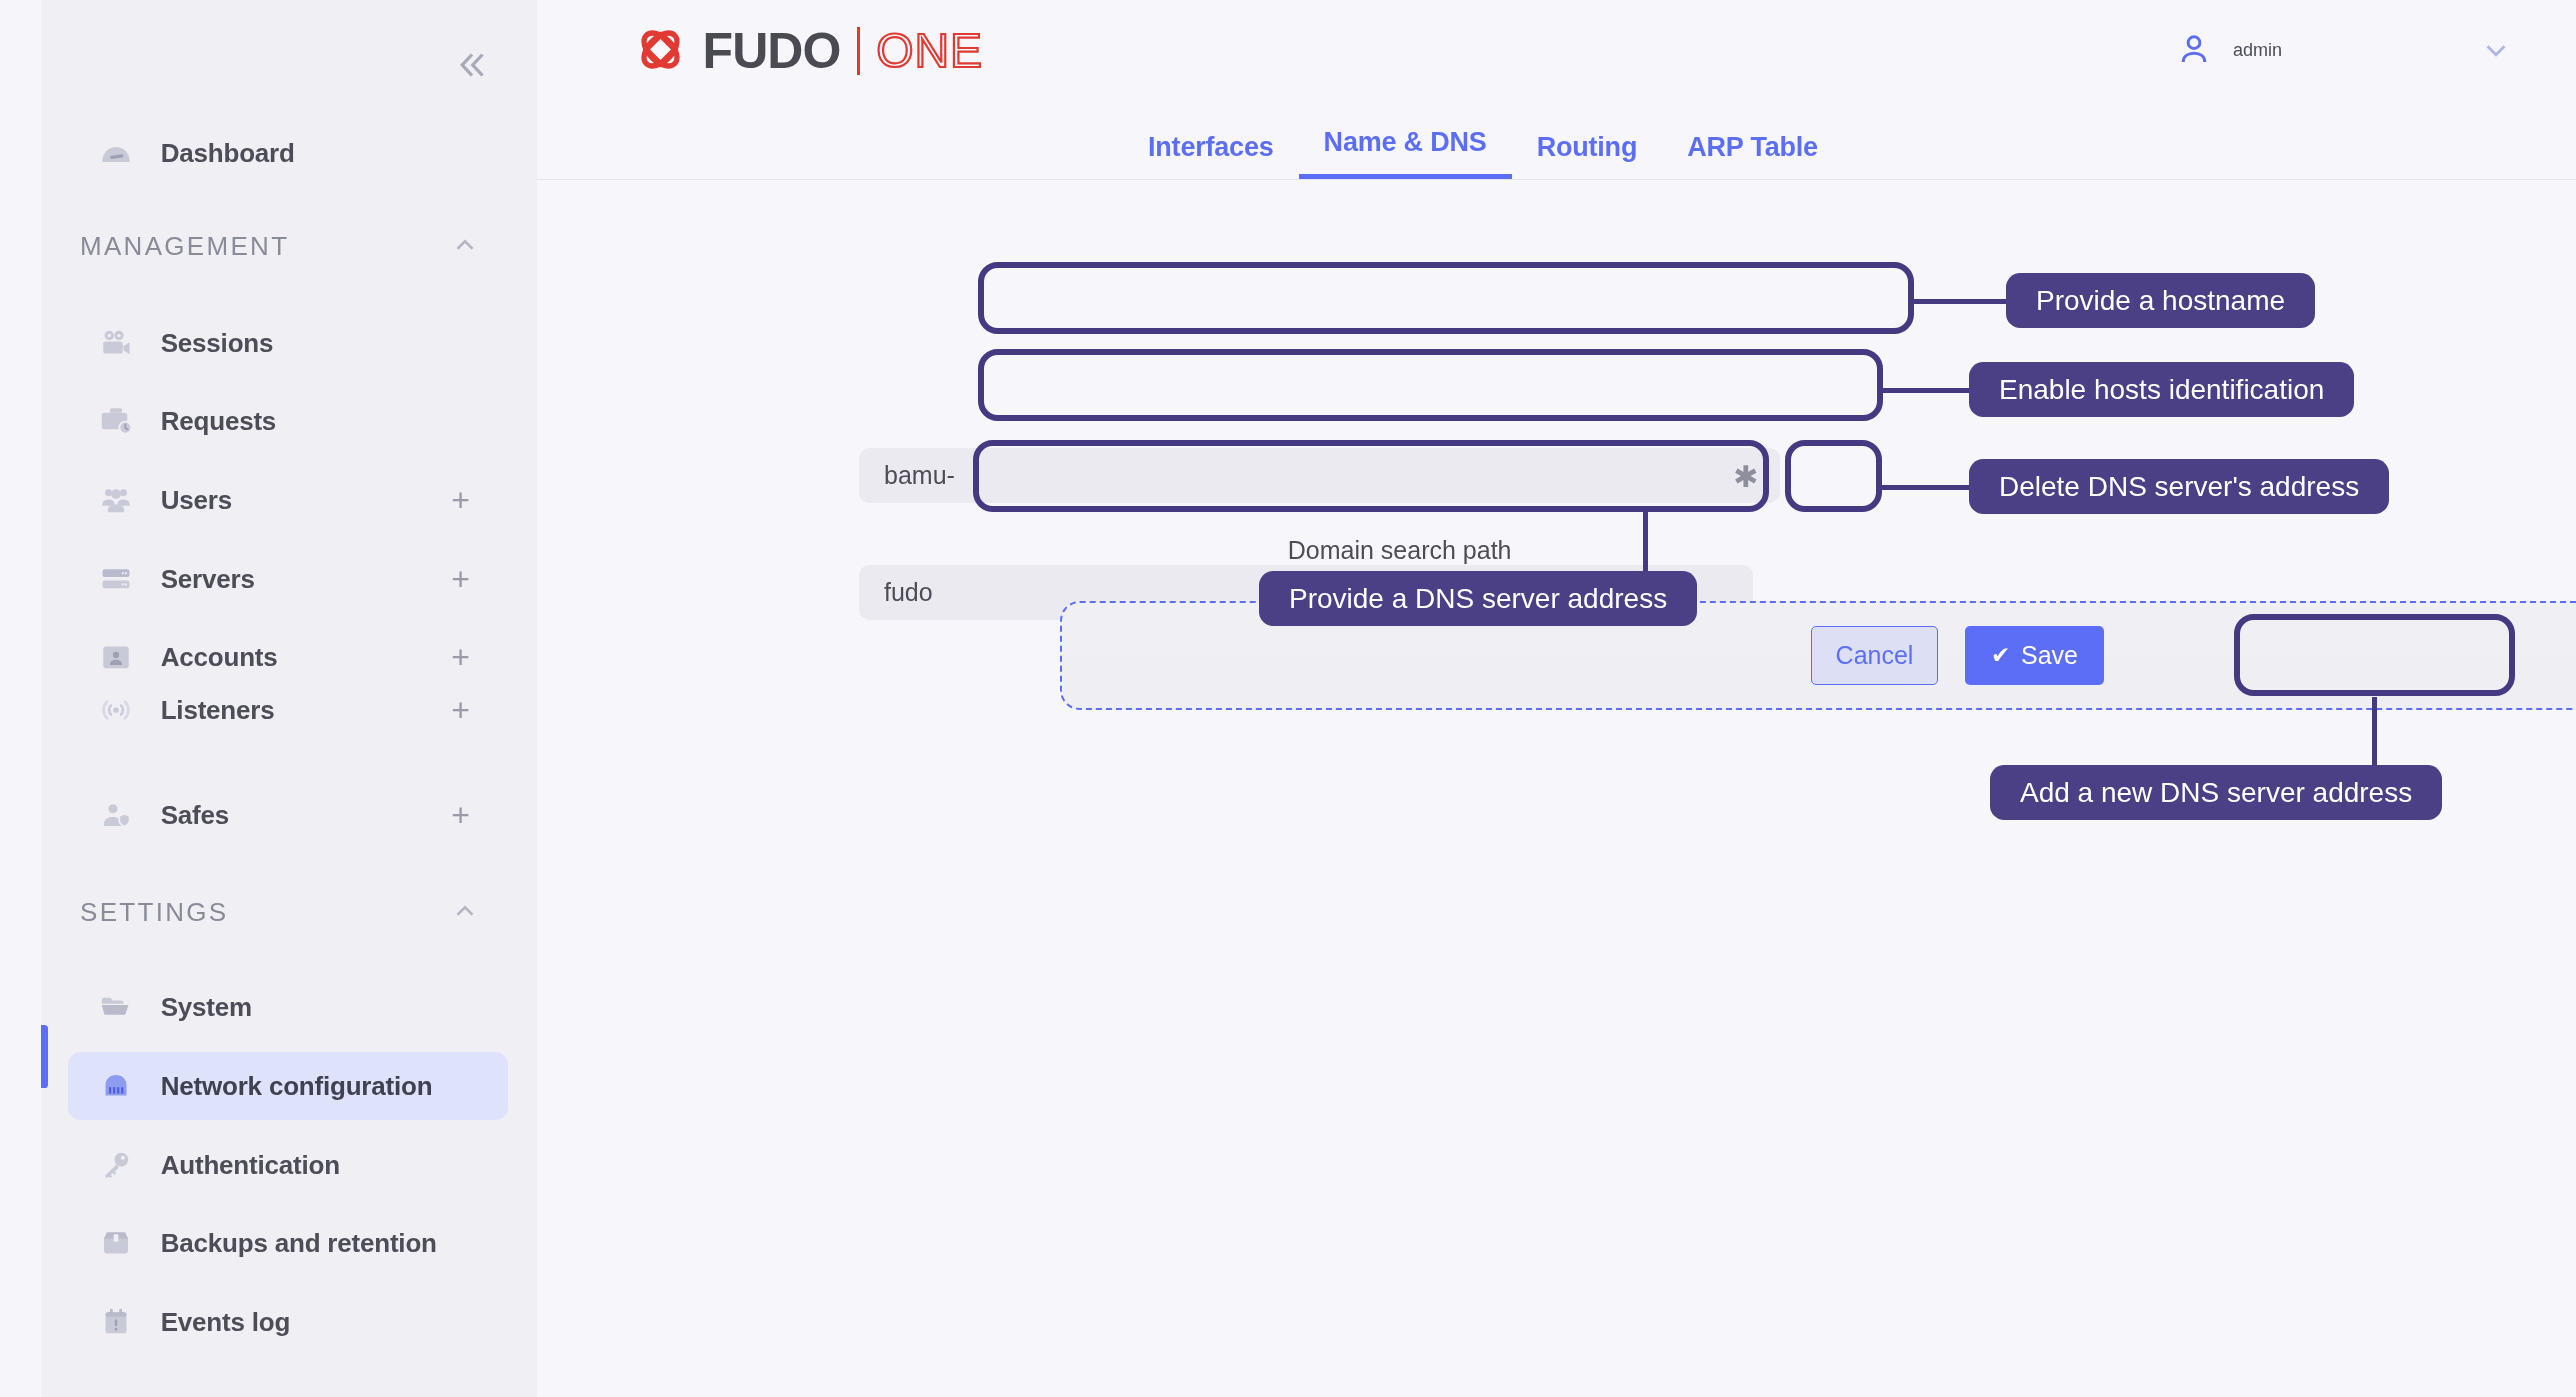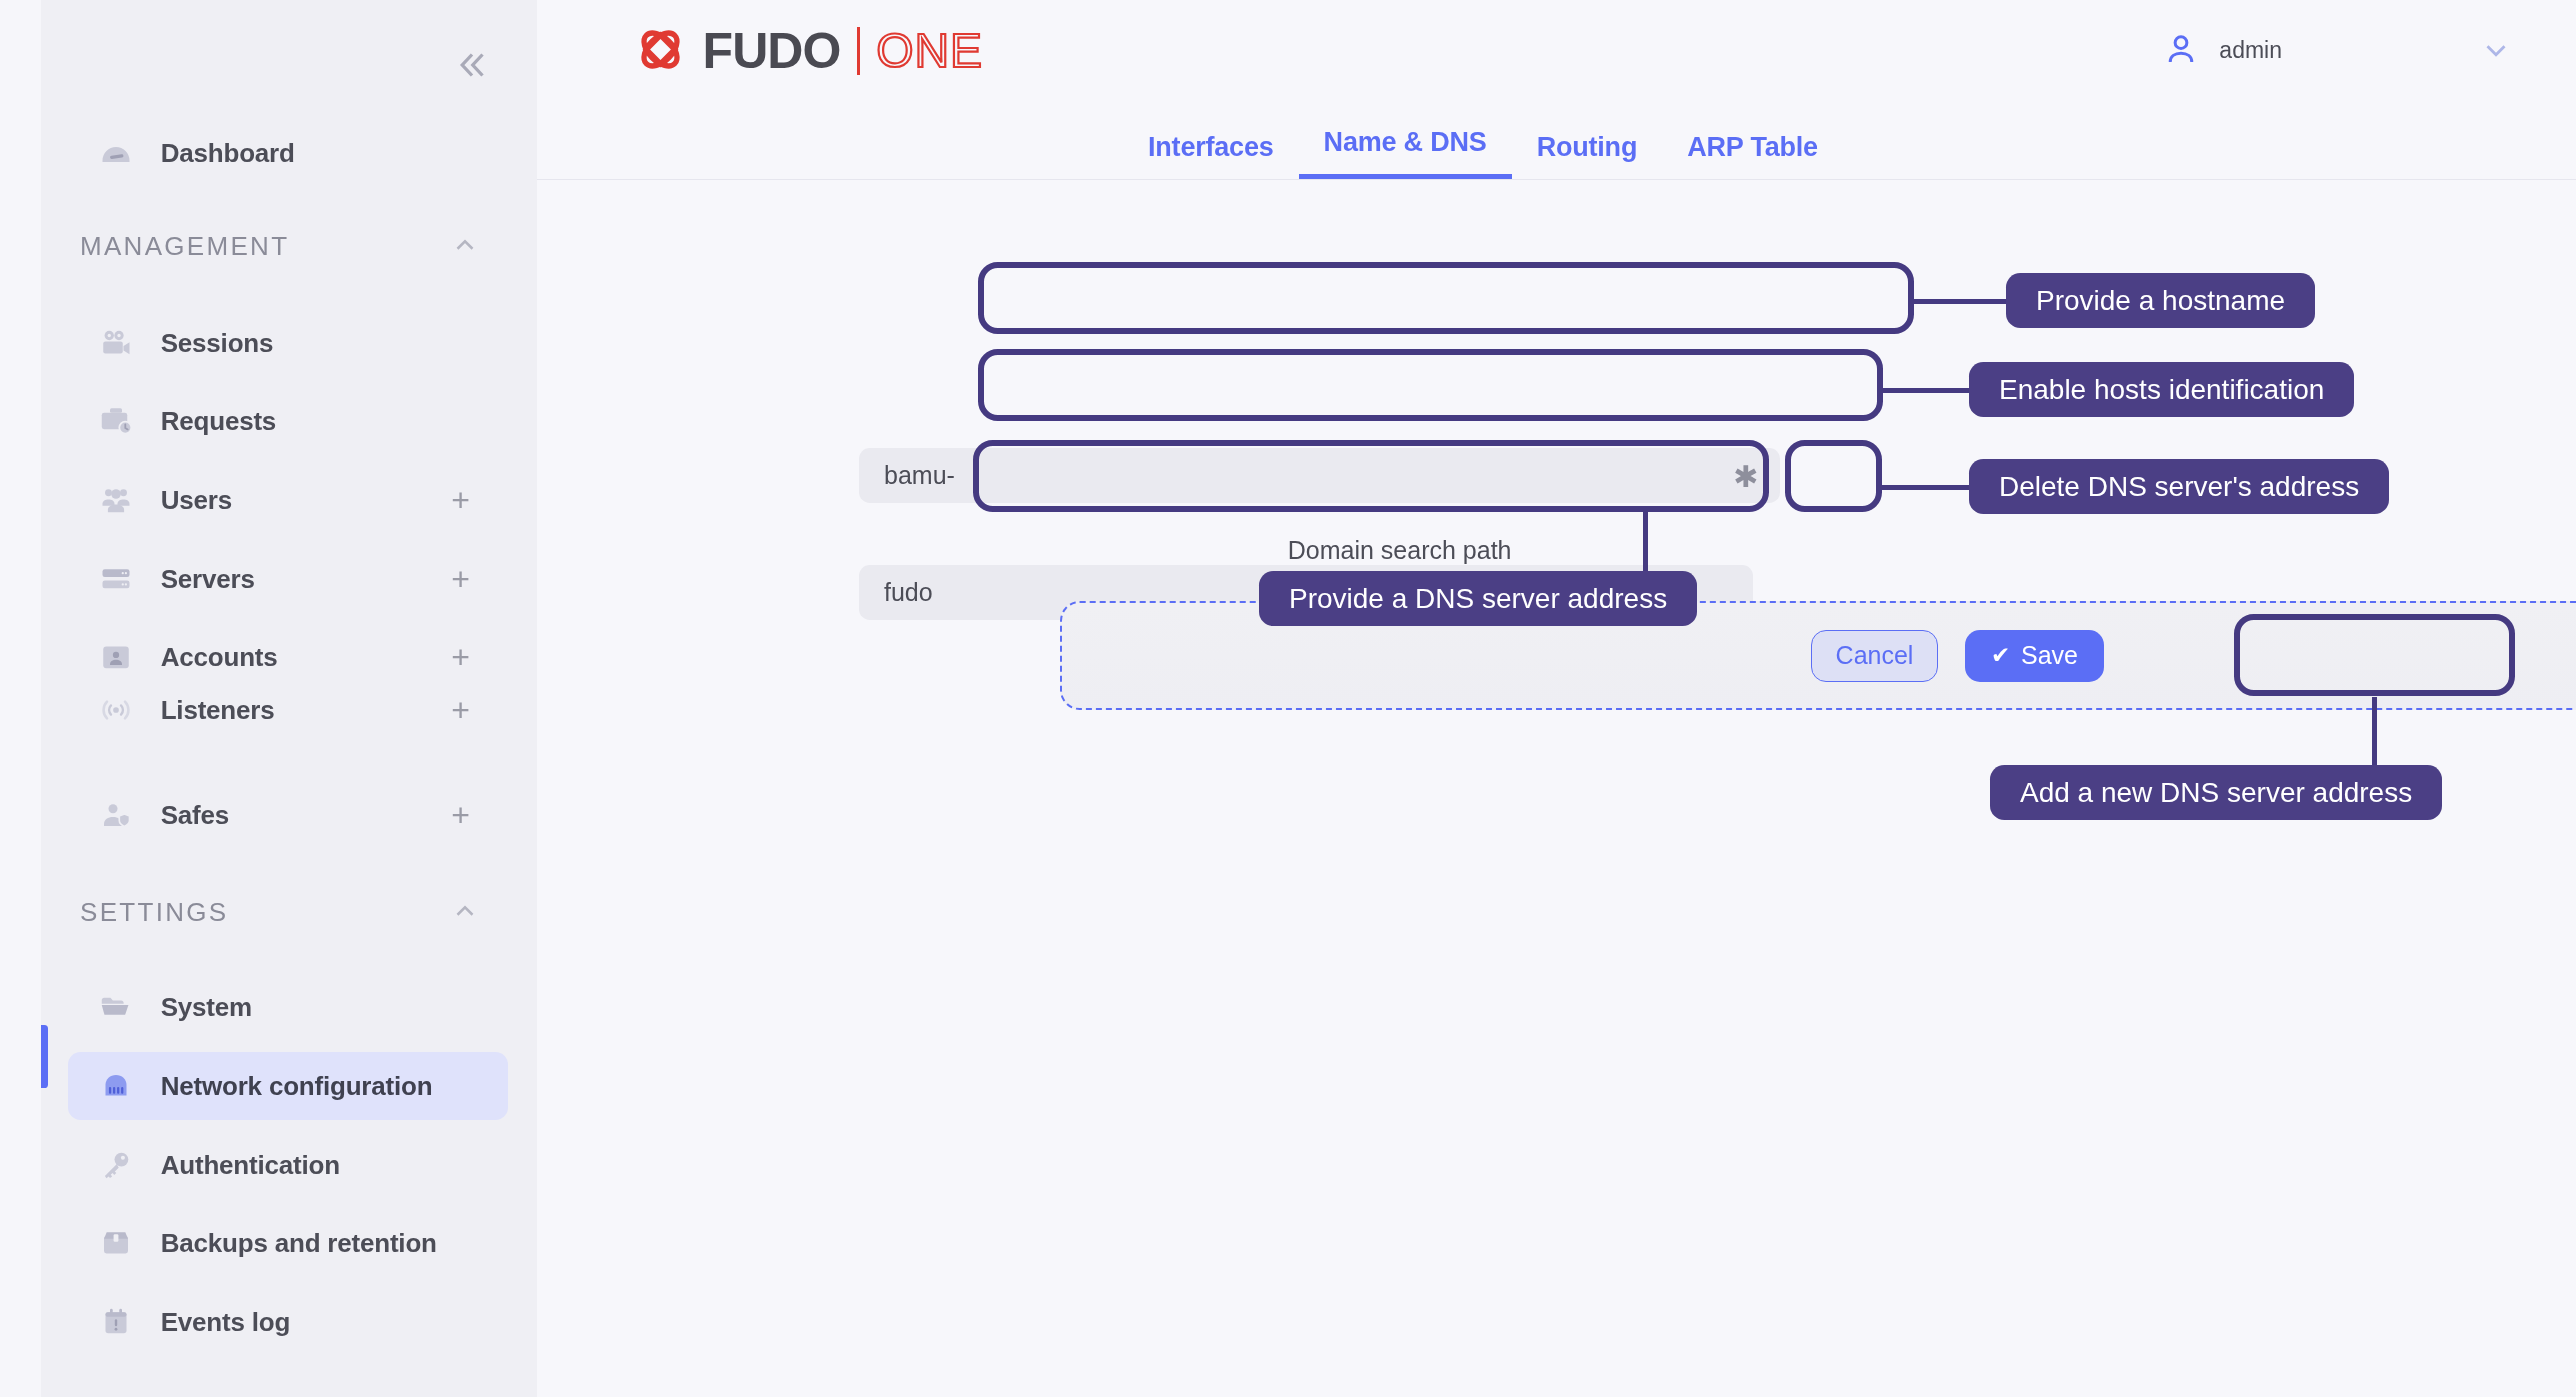--- a/index.html
+++ b/index.html
@@ -74,21 +74,21 @@
   #logo .divider { width: 3.6px; height: 48px; background: #e03a32; margin: 0 16px; }
   #logo .one {
     font-size: 48px; letter-spacing: 0.9px; color: #f7f7fb;
     -webkit-text-stroke: 2.2px #e03a32;
     font-weight: normal;
   }
   #user-menu {
     position: absolute; right: 63px; top: 30px;
     display: flex; align-items: center; cursor: pointer;
   }
-  #user-menu .uname { font-size: 23px; color: #4c4d57; margin-left: 19.7px; }
+  #user-menu .uname { font-size: 18px; color: #4c4d57; margin-left: 19.7px; }
   #user-menu .ucaret { margin-left: 197px; }
 
   #tabs {
     position: relative; height: 61px;
     border-bottom: 1.8px solid #e6e6ee;
     display: flex; align-items: flex-end;
     padding-left: 586px;
   }
   .tab {
     font-size: 27px; font-weight: bold; color: #5b6ef5;
@@ -122,21 +122,21 @@
 
   
   #action-bar {
     position: absolute; left: 523px; top: 601px;
     width: 2027px; height: 109px;
     border: 2.7px dashed #5b6ef5; border-radius: 19.7px;
     background: linear-gradient(#f0f0f4, #eeeef3);
     display: flex; align-items: center;
   }
   .btn {
-    height: 52px; border-radius: 15px; font-size: 25px;
+    height: 59px; border-radius: 5px; font-size: 25px;
     cursor: pointer; display: flex; align-items: center; justify-content: center;
     font-family: "Liberation Sans", sans-serif;
   }
   #cancel-btn {
     position: absolute; left: 749px; width: 127px;
     background: #dde0f5; border: 1.8px solid #5b6ef5; color: #5b6ef5;
   }
   #save-btn {
     position: absolute; left: 903px; width: 139px;
     background: #5b6ef5; border: none; color: #fff;

